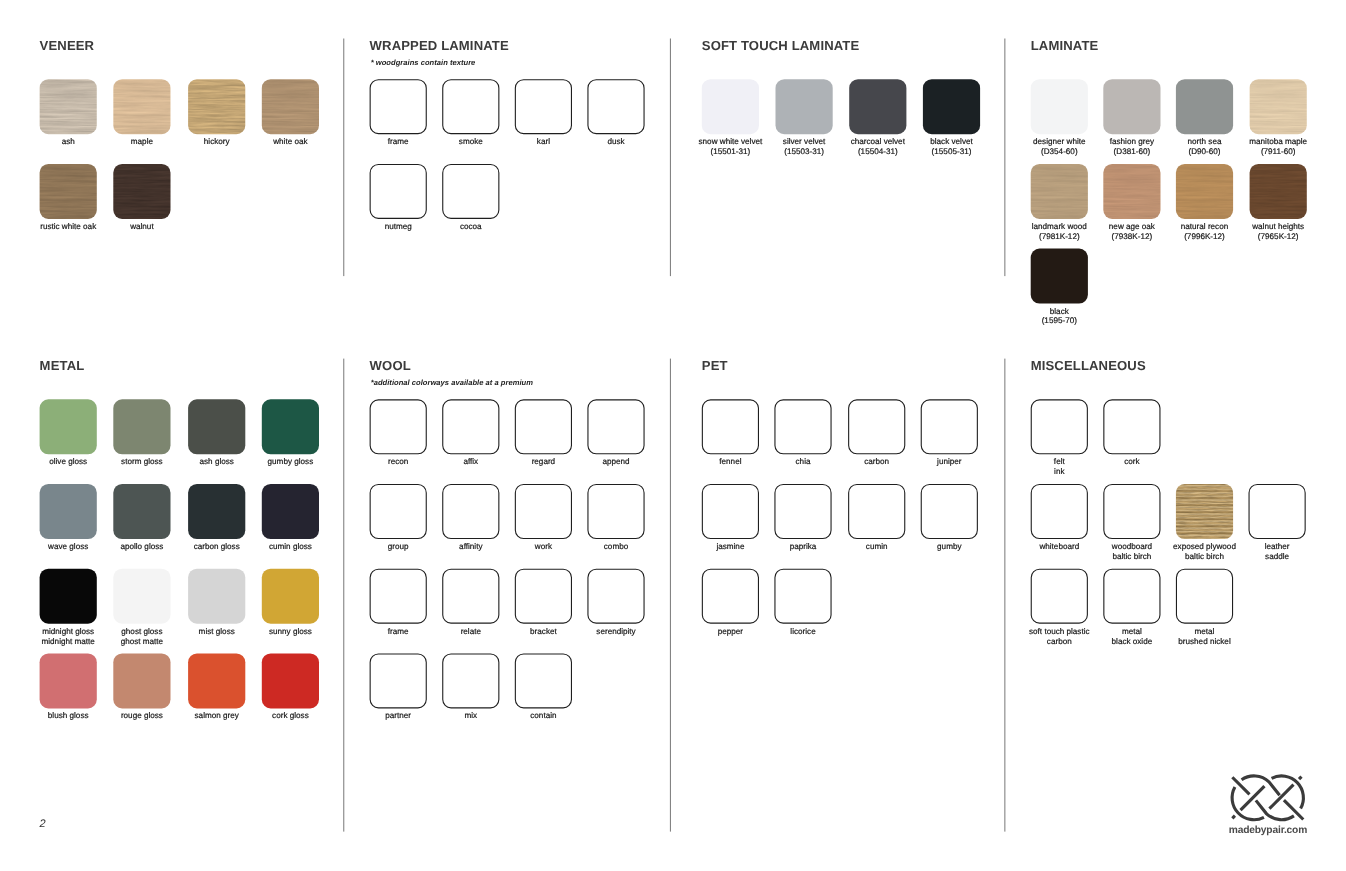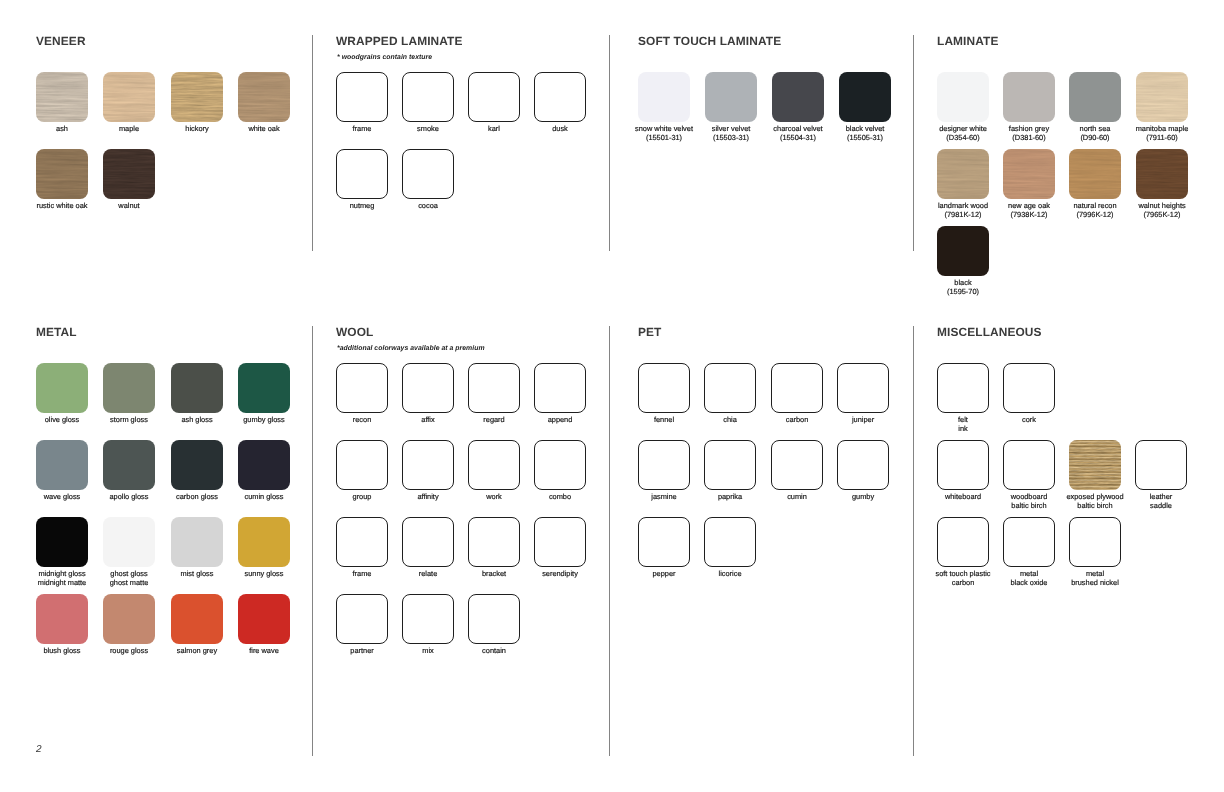--- a/index.html
+++ b/index.html
@@ -84,20 +84,37 @@
     <feTurbulence type="fractalNoise" baseFrequency="0.08 0.9" numOctaves="3" seed="5"></feTurbulence>
     <feColorMatrix type="matrix" values="0 0 0 0 0  0 0 0 0 0  0 0 0 0 0  1.1 0.3 0 0 -0.45"></feColorMatrix>
   </filter>
 </defs>
   </svg>
 
 <div class="page" id="page">
 
   <div class="pagenum">2</div>
 
+  <div class="logo-wrap">
+    <svg class="logo-mark" width="71" height="45" viewBox="0 0 71 45" fill="none">
+      <g stroke="#3b3b3b" stroke-width="2.85" stroke-linecap="butt" fill="none">
+        <path d="M 32.03 40.03 A 19.90 19.90 0 0 1 5.66 12.53"></path>
+        <path d="M 11.70 5.92 A 19.90 19.90 0 0 1 36.57 7.75 L 46.30 20.00"></path>
+        <path d="M 38.97 4.57 A 19.90 19.90 0 0 1 65.34 32.07"></path>
+        <path d="M 59.30 38.68 A 19.90 19.90 0 0 1 34.43 36.85 L 24.70 24.60"></path>
+        <path d="M 3.30 3.60 L 18.90 19.20"></path>
+        <path d="M 50.20 24.40 L 67.80 42.00"></path>
+        <path d="M 3.30 40.90 L 5.65 38.55"></path>
+        <path d="M 10.75 33.45 L 32.50 11.70"></path>
+        <path d="M 37.00 32.20 L 58.90 10.30"></path>
+        <path d="M 63.90 5.30 L 66.20 3.00"></path>
+      </g>
+    </svg>
+    <div class="logo-url">madebypair.com</div>
+  </div>
 
   <div class="section" style="left:36px;top:37px">
     <div class="sec-title">VENEER</div>
     <div class="swatch-cell" style="left:0px;top:35px">
       <div class="swatch solid" style="background:#d6c9b8">
         <div class="grain">
           <svg width="52" height="50" viewBox="0 0 52 50">
               <rect width="52" height="50" filter="url(#grain-a)" fill="#8d7c60" opacity="0.26"></rect>
             </svg>
         </div>
@@ -373,21 +390,21 @@
       <div class="cap">rouge gloss</div>
     </div>
     <div class="swatch-cell" style="left:135px;top:266px">
       <div class="swatch solid" style="background:#da512e">
       </div>
       <div class="cap">salmon grey</div>
     </div>
     <div class="swatch-cell" style="left:202px;top:266px">
       <div class="swatch solid" style="background:#cd2923">
       </div>
-      <div class="cap">fire wave</div>
+      <div class="cap">cork gloss</div>
     </div>
   </div>
   <div class="section" style="left:336px;top:328px">
     <div class="sec-title">WOOL</div>
     <div class="sec-note">*additional colorways available at a premium</div>
     <div class="swatch-cell" style="left:0px;top:35px">
       <div class="swatch outline" style="">
       </div>
       <div class="cap">recon</div>
     </div>

